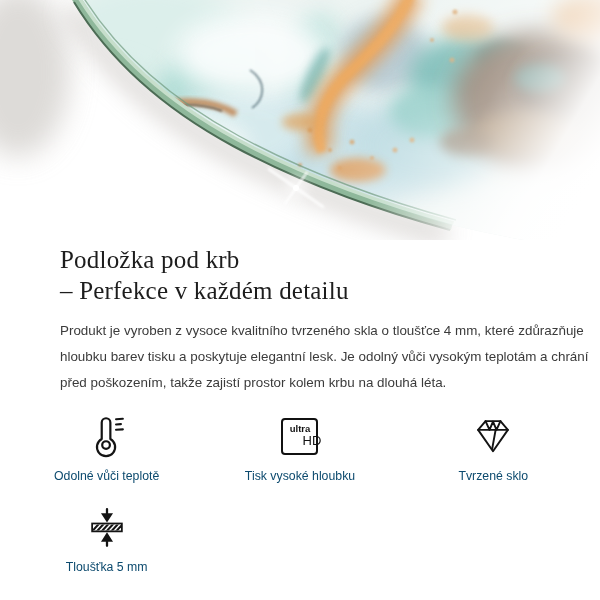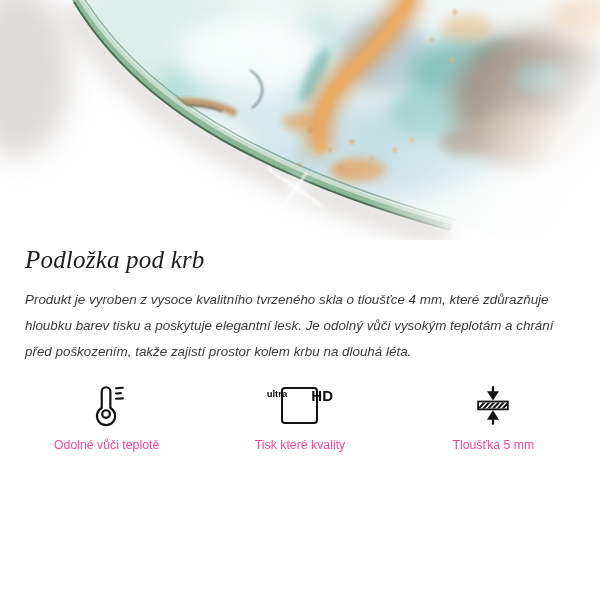--- a/index.html
+++ b/index.html
@@ -8,49 +8,49 @@
     font-family:"Liberation Sans", sans-serif;
     -webkit-font-smoothing:antialiased;
   }
   .page{width:600px;height:600px;position:relative;background:#fff;}
 
   
   .hero{width:600px;height:240px;position:relative;overflow:hidden;background:#fff;}
   .hero svg{display:block;}
 
   
-  .content{padding:0 25px;font-style:italic;}
+  .content{padding:0 60px;}
   .title{
     font-family:"Liberation Serif", serif;
     font-size:25px;line-height:31px;color:#1d1d1d;
     margin-top:4px;font-weight:400;letter-spacing:.2px;
   }
   .desc{
     margin-top:12px;width:535px;
     font-size:13.4px;line-height:26px;color:#3b3b3b;
   }
 
   
   .features{
     margin:16px 10px 0 10px;
     display:grid;grid-template-columns:repeat(3,1fr);
     row-gap:20px;
   }
   .feature{display:flex;flex-direction:column;align-items:center;}
   .icon-box{height:48px;display:flex;align-items:center;justify-content:center;}
   .icon-box svg{display:block;}
-  .feature-label{margin-top:9px;font-size:12.3px;color:#ec4899;line-height:14px;text-align:left;}
+  .feature-label{margin-top:9px;font-size:12.3px;color:#0c4a6e;line-height:14px;text-align:left;}
 
   .uhd-box{
     width:37px;height:37px;border:2.6px solid #111;border-radius:4px;
-    display:flex;flex-direction:row;align-items:flex-start;justify-content:center;
+    display:flex;flex-direction:column;align-items:center;justify-content:center;
     color:#111;box-sizing:border-box;
   }
   .uhd-top{font-size:9.5px;font-weight:700;line-height:10px;letter-spacing:0;}
-  .uhd-bottom{font-size:15px;font-weight:700;line-height:14px;letter-spacing:.2px;margin-left:24px;}
+  .uhd-bottom{font-size:13px;font-weight:400;line-height:14px;letter-spacing:.2px;margin-left:24px;}
 </style>
 </head>
 <body>
 
 <div class="page">
 
   <div class="hero">
     <svg width="600" height="240" viewBox="0 0 600 240">
       <defs>
         <clipPath id="glassClip">
@@ -170,20 +170,21 @@
             <rect x="-20" y="-1" width="40" height="2" rx="1" fill="#ffffff" opacity="0.9" filter="url(#b1)"></rect>
           </g>
         <circle r="3" fill="#ffffff"></circle>
       </g>
     </svg>
   </div>
 
   <div class="content">
     <h1 class="title" style="margin:4px 0 0 0;">
       <div>Podložka pod krb</div>
+      <div>– Perfekce v každém detailu</div>
     </h1>
     <p class="desc" style="margin-bottom:16px;">Produkt je vyroben z vysoce kvalitního tvrzeného skla o tloušťce 4 mm, které zdůrazňuje hloubku barev tisku a poskytuje elegantní lesk. Je odolný vůči vysokým teplotám a chrání před poškozením, takže zajistí prostor kolem krbu na dlouhá léta.</p>
   </div>
 
   <div class="features">
 
     <div class="feature">
       <div class="icon-box">
         <svg width="46" height="46" viewBox="0 0 48 48" fill="none" stroke="#141414" stroke-width="2.3" stroke-linecap="round" stroke-linejoin="round">
           <path d="M18.5,10 a4.5,4.5 0 0 1 9,0 V27.2 a9.5,9.5 0 1 1 -9,0 Z"></path>
@@ -196,24 +197,35 @@
       <div class="feature-label">Odolné vůči teplotě</div>
     </div>
 
     <div class="feature">
       <div class="icon-box">
         <div class="uhd-box">
           <div class="uhd-top">ultra</div>
           <div class="uhd-bottom">HD</div>
         </div>
       </div>
-      <div class="feature-label">Tisk které kvality</div>
-    </div>
-
-
+      <div class="feature-label">Tisk vysoké hloubku</div>
+    </div>
+
+
+    <div class="feature">
+      <div class="icon-box">
+        <svg width="42" height="42" viewBox="0 0 48 48" fill="none" stroke="#141414" stroke-width="2.2" stroke-linecap="round" stroke-linejoin="round">
+          <path d="M7,17 L15.5,7 H32.5 L41,17 L24,41.5 Z"></path>
+          <line x1="7" y1="17" x2="41" y2="17"></line>
+          <path d="M15.5,7 L20,17 L24,7.5 L28,17 L32.5,7"></path>
+          <line x1="27" y1="17" x2="23" y2="39"></line>
+        </svg>
+      </div>
+      <div class="feature-label">Tvrzené sklo</div>
+    </div>
 
 
     <div class="feature">
       <div class="icon-box">
         <svg width="42" height="42" viewBox="0 0 48 48">
           <defs>
               <clipPath id="barClip">
                 <rect x="8" y="21" width="32" height="7"></rect>
               </clipPath>
             </defs>

